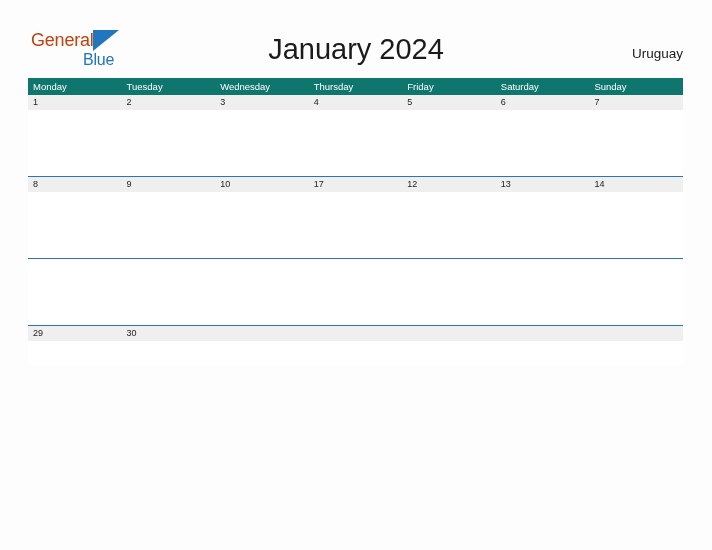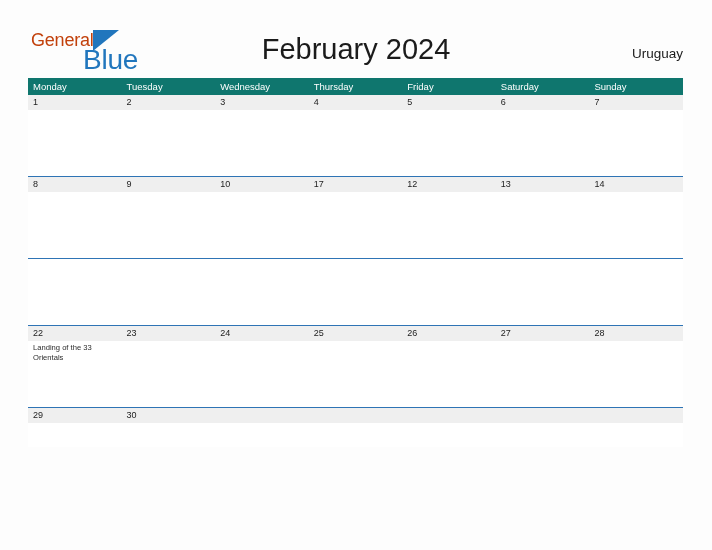--- a/index.html
+++ b/index.html
@@ -43,21 +43,21 @@
     font-size: 18px;
     line-height: 22px;
     color: #c2410c;
     letter-spacing: -0.2px;
     font-family: "Liberation Sans", sans-serif;
   }
   .logo-blue {
     position: absolute;
     left: 52px;
     top: 20px;
-    font-size: 28px;
+    font-size: 16px;
     line-height: 22px;
     color: #2176bd;
     letter-spacing: -0.2px;
     font-family: "Liberation Sans", sans-serif;
   }
   .logo-triangle {
     position: absolute;
     left: 62px;
     top: 1px;
     width: 0;
@@ -174,21 +174,21 @@
 <div class="page">
 
   <div class="header">
 
     <div class="logo">
       <span class="logo-general">General</span>
       <span class="logo-triangle"></span>
       <span class="logo-blue">Blue</span>
     </div>
 
-    <h1 class="page-title">February 2024</h1>
+    <h1 class="page-title">January 2024</h1>
 
     <div class="country-label">Uruguay</div>
 
   </div>
 
   <div class="calendar">
 
     <div class="weekday-row">
       <div class="weekday-cell">Monday</div>
       <div class="weekday-cell">Tuesday</div>
@@ -246,40 +246,20 @@
         <div class="event-cell"></div>
         <div class="event-cell"></div>
         <div class="event-cell"></div>
         <div class="event-cell"></div>
         <div class="event-cell"></div>
         <div class="event-cell"></div>
         <div class="event-cell"></div>
       </div>
     </div>
 
-    <div class="week-row row-h4">
-      <div class="date-band">
-        <div class="date-cell">22</div>
-        <div class="date-cell">23</div>
-        <div class="date-cell">24</div>
-        <div class="date-cell">25</div>
-        <div class="date-cell">26</div>
-        <div class="date-cell">27</div>
-        <div class="date-cell">28</div>
-      </div>
-      <div class="event-band">
-        <div class="event-cell">Landing of the 33 Orientals</div>
-        <div class="event-cell"></div>
-        <div class="event-cell"></div>
-        <div class="event-cell"></div>
-        <div class="event-cell"></div>
-        <div class="event-cell"></div>
-        <div class="event-cell"></div>
-      </div>
-    </div>
 
     <div class="week-row row-h5">
       <div class="date-band">
         <div class="date-cell">29</div>
         <div class="date-cell">30</div>
         <div class="date-cell empty"></div>
         <div class="date-cell empty"></div>
         <div class="date-cell empty"></div>
         <div class="date-cell empty"></div>
         <div class="date-cell empty"></div>

